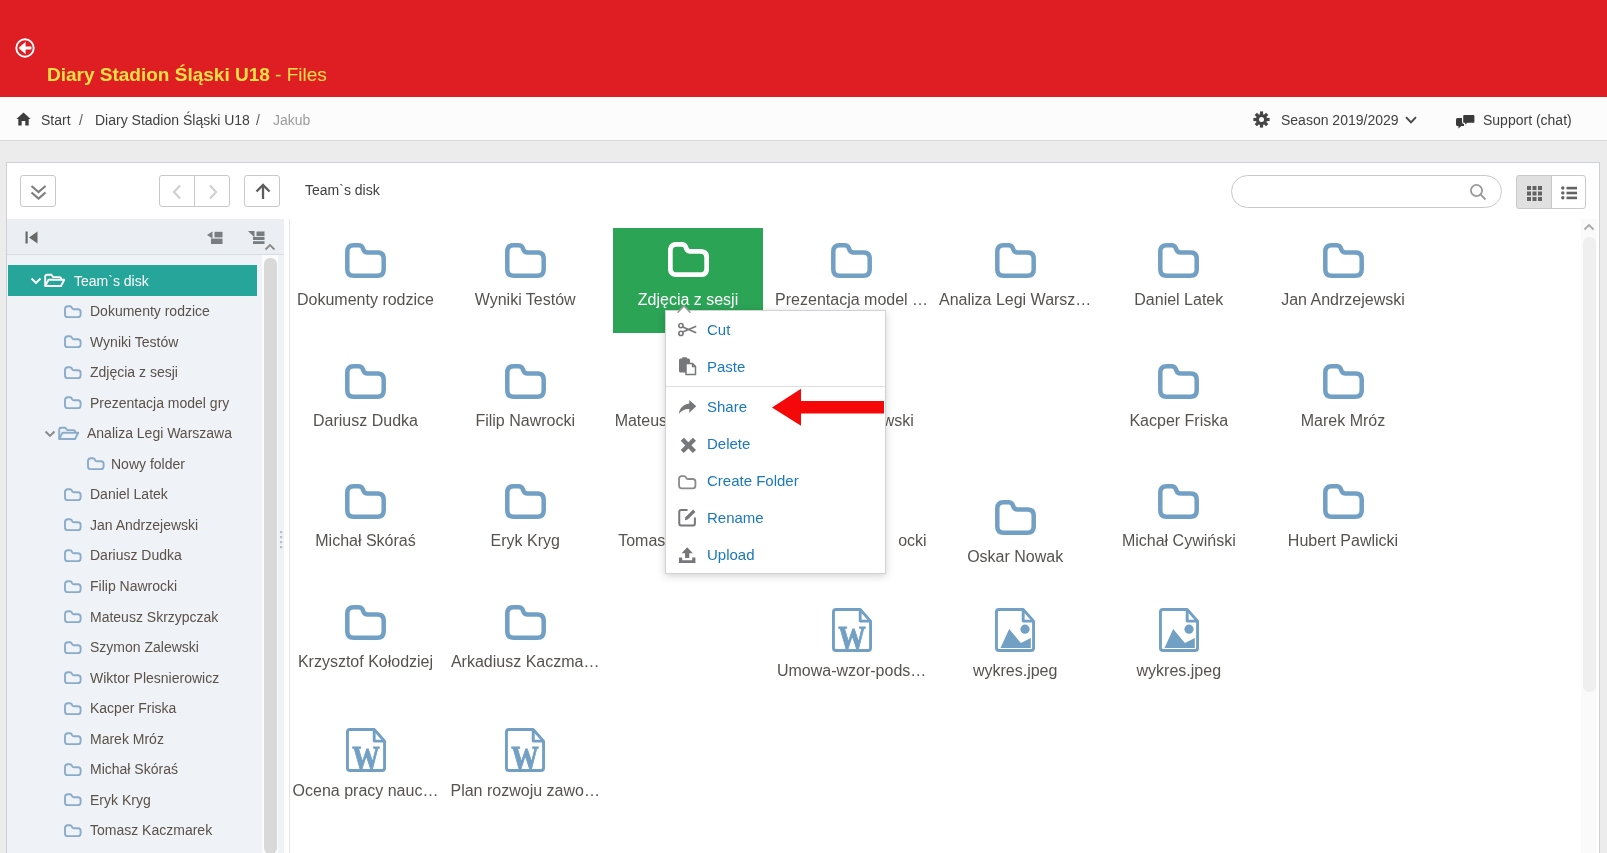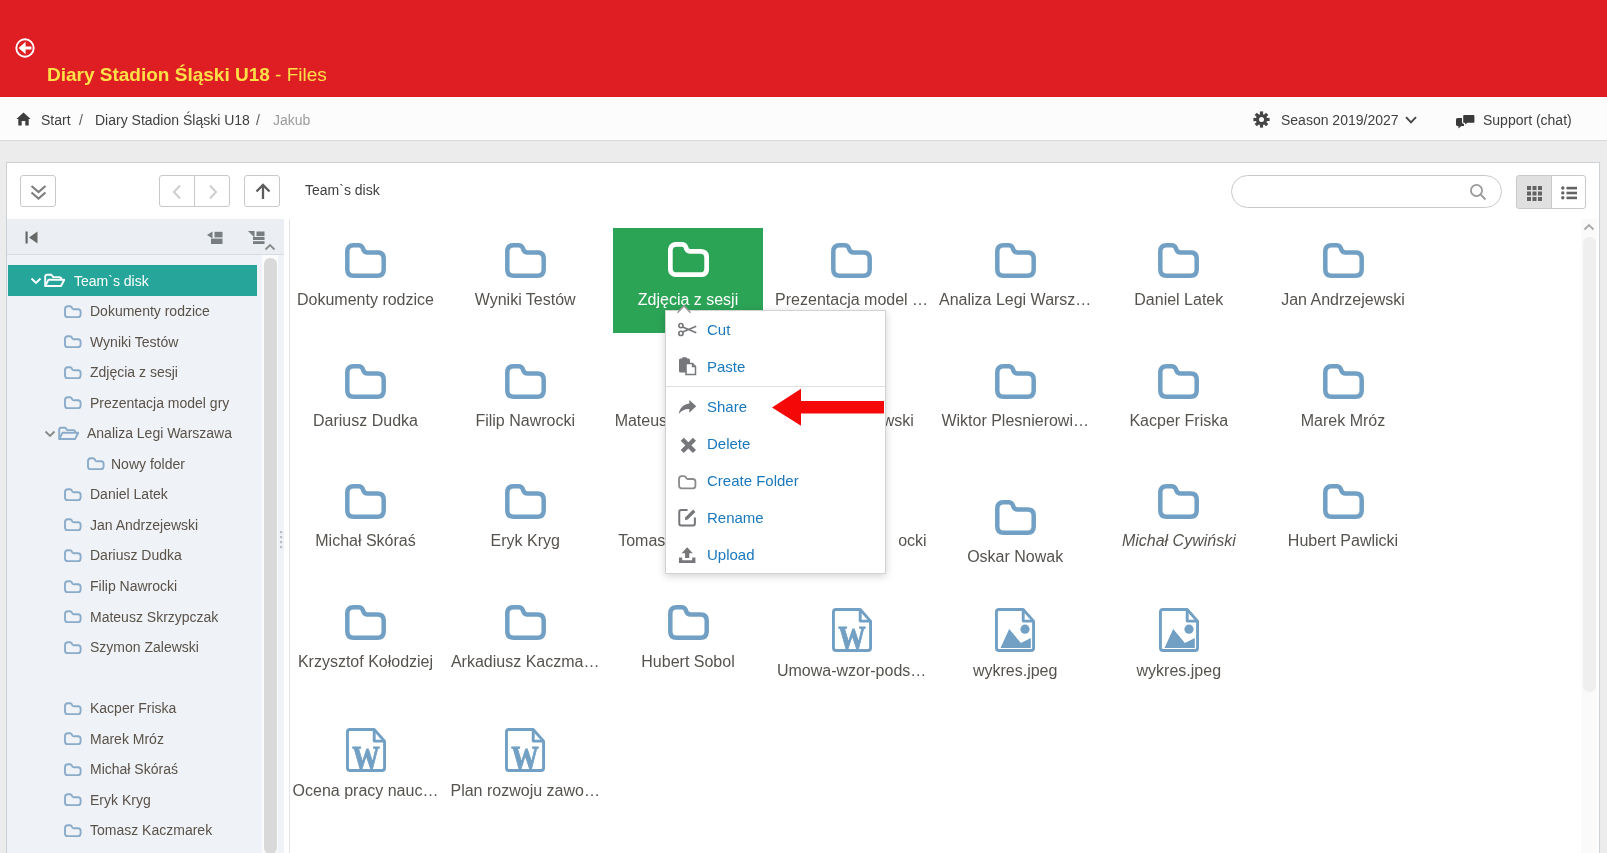--- a/index.html
+++ b/index.html
@@ -56,21 +56,21 @@
         </g>
 <g transform="rotate(45 8.5 8.5)">
           <rect x="6.9" y="0.4" width="3.2" height="3.4"></rect>
           <rect x="6.9" y="13.2" width="3.2" height="3.4"></rect>
           <rect x="0.4" y="6.9" width="3.4" height="3.2"></rect>
           <rect x="13.2" y="6.9" width="3.4" height="3.2"></rect>
         </g>
 <circle cx="8.5" cy="8.5" r="2.5" fill="#fcfcfc"></circle>
       </g>
     </svg>
-<div class="abs" style="left:1281px; top:15px;">Season 2019/2027</div>
+<div class="abs" style="left:1281px; top:15px;">Season 2019/2029</div>
 <svg class="abs" style="left:1405px; top:19px;" width="12" height="8" viewBox="0 0 12 8">
       <path d="M1 1.2 L6 6.4 L11 1.2" fill="none" stroke="#454545" stroke-width="1.9"></path>
     </svg>
 <svg class="abs" style="left:1455px; top:17px;" width="21" height="18" viewBox="0 0 21 18">
       <path d="M1 5.6 Q1 4 2.6 4 L9.4 4 Q11 4 11 5.6 L11 10.4 Q11 12 9.4 12 L6.4 12 L3.4 14.6 L3.4 12 L2.6 12 Q1 12 1 10.4 Z" fill="#3a3a3a"></path>
 <path d="M7.6 1.9 Q7.6 0.4 9.1 0.4 L18.5 0.4 Q20 0.4 20 1.9 L20 7.9 Q20 9.4 18.5 9.4 L12.6 9.4 L9.6 12 L9.6 9.4 L9.1 9.4 Q7.6 9.4 7.6 7.9 Z" fill="#3a3a3a" stroke="#fcfcfc" stroke-width="1.2"></path>
 </svg>
 <div class="abs" style="left:1483px; top:15px;">Support (chat)</div>
 </div>
 <div id="panel" class="abs">
@@ -228,20 +228,26 @@
           <path d="M1 4.1 Q1 1.2 3.9 1.2 L5.9 1.2 Q7.3 1.2 7.8 2.3 L8.2 3.3 Q8.6 4.2 9.8 4.2 L14 4.2 Q16.6 4.2 16.6 6.8 L16.6 9.6 Q16.6 12.2 14 12.2 L3.6 12.2 Q1 12.2 1 9.6 Z" fill="none" stroke="#8aacca" stroke-width="1.9"></path>
         </svg>
 <div class="lbl" style="left:83px;">Mateusz Skrzypczak</div>
 </div>
 <div class="trow" style="top:412.6px;">
 <svg class="abs" style="left:57px; top:9px;" width="18" height="13" viewBox="0 0 18 13">
           <path d="M1 4.1 Q1 1.2 3.9 1.2 L5.9 1.2 Q7.3 1.2 7.8 2.3 L8.2 3.3 Q8.6 4.2 9.8 4.2 L14 4.2 Q16.6 4.2 16.6 6.8 L16.6 9.6 Q16.6 12.2 14 12.2 L3.6 12.2 Q1 12.2 1 9.6 Z" fill="none" stroke="#8aacca" stroke-width="1.9"></path>
         </svg>
 <div class="lbl" style="left:83px;">Szymon Zalewski</div>
 </div>
+<div class="trow" style="top:443.2px;">
+<svg class="abs" style="left:57px; top:9px;" width="18" height="13" viewBox="0 0 18 13">
+          <path d="M1 4.1 Q1 1.2 3.9 1.2 L5.9 1.2 Q7.3 1.2 7.8 2.3 L8.2 3.3 Q8.6 4.2 9.8 4.2 L14 4.2 Q16.6 4.2 16.6 6.8 L16.6 9.6 Q16.6 12.2 14 12.2 L3.6 12.2 Q1 12.2 1 9.6 Z" fill="none" stroke="#8aacca" stroke-width="1.9"></path>
+        </svg>
+<div class="lbl" style="left:83px;">Wiktor Plesnierowicz</div>
+</div>
 <div class="trow" style="top:473.7px;">
 <svg class="abs" style="left:57px; top:9px;" width="18" height="13" viewBox="0 0 18 13">
           <path d="M1 4.1 Q1 1.2 3.9 1.2 L5.9 1.2 Q7.3 1.2 7.8 2.3 L8.2 3.3 Q8.6 4.2 9.8 4.2 L14 4.2 Q16.6 4.2 16.6 6.8 L16.6 9.6 Q16.6 12.2 14 12.2 L3.6 12.2 Q1 12.2 1 9.6 Z" fill="none" stroke="#8aacca" stroke-width="1.9"></path>
         </svg>
 <div class="lbl" style="left:83px;">Kacper Friska</div>
 </div>
 <div class="trow" style="top:504.2px;">
 <svg class="abs" style="left:57px; top:9px;" width="18" height="13" viewBox="0 0 18 13">
           <path d="M1 4.1 Q1 1.2 3.9 1.2 L5.9 1.2 Q7.3 1.2 7.8 2.3 L8.2 3.3 Q8.6 4.2 9.8 4.2 L14 4.2 Q16.6 4.2 16.6 6.8 L16.6 9.6 Q16.6 12.2 14 12.2 L3.6 12.2 Q1 12.2 1 9.6 Z" fill="none" stroke="#8aacca" stroke-width="1.9"></path>
         </svg>
@@ -339,26 +345,20 @@
         <path d="M2.3 8.6 Q2.3 2.3 8.6 2.3 L13.4 2.3 Q16.6 2.3 17.6 4.7 L18.6 7.2 Q19.5 9.4 22.4 9.4 L32.6 9.4 Q38.7 9.4 38.7 15.5 L38.7 26.4 Q38.7 32.7 32.4 32.7 L8.6 32.7 Q2.3 32.7 2.3 26.4 Z" fill="none" stroke="#72a0c4" stroke-width="4.5"></path>
       </svg>
 <div class="tlbl">Mateusz Skrzypczak</div>
 </div>
 <div class="tile" style="left:769.6px; top:185.5px;">
 <svg class="abs" style="left:54.5px; top:15px;" width="41" height="35" viewBox="0 0 41 35">
         <path d="M2.3 8.6 Q2.3 2.3 8.6 2.3 L13.4 2.3 Q16.6 2.3 17.6 4.7 L18.6 7.2 Q19.5 9.4 22.4 9.4 L32.6 9.4 Q38.7 9.4 38.7 15.5 L38.7 26.4 Q38.7 32.7 32.4 32.7 L8.6 32.7 Q2.3 32.7 2.3 26.4 Z" fill="none" stroke="#72a0c4" stroke-width="4.5"></path>
       </svg>
 <div class="tlbl">Szymon Zalewski</div>
 </div>
-<div class="tile" style="left:933.2px; top:185.5px;">
-<svg class="abs" style="left:54.5px; top:15px;" width="41" height="35" viewBox="0 0 41 35">
-        <path d="M2.3 8.6 Q2.3 2.3 8.6 2.3 L13.4 2.3 Q16.6 2.3 17.6 4.7 L18.6 7.2 Q19.5 9.4 22.4 9.4 L32.6 9.4 Q38.7 9.4 38.7 15.5 L38.7 26.4 Q38.7 32.7 32.4 32.7 L8.6 32.7 Q2.3 32.7 2.3 26.4 Z" fill="none" stroke="#72a0c4" stroke-width="4.5"></path>
-      </svg>
-<div class="tlbl">Wiktor Plesnierowi…</div>
-</div>
 <div class="tile" style="left:1096.8px; top:185.5px;">
 <svg class="abs" style="left:54.5px; top:15px;" width="41" height="35" viewBox="0 0 41 35">
         <path d="M2.3 8.6 Q2.3 2.3 8.6 2.3 L13.4 2.3 Q16.6 2.3 17.6 4.7 L18.6 7.2 Q19.5 9.4 22.4 9.4 L32.6 9.4 Q38.7 9.4 38.7 15.5 L38.7 26.4 Q38.7 32.7 32.4 32.7 L8.6 32.7 Q2.3 32.7 2.3 26.4 Z" fill="none" stroke="#72a0c4" stroke-width="4.5"></path>
       </svg>
 <div class="tlbl">Kacper Friska</div>
 </div>
 <div class="tile" style="left:1261.0px; top:185.5px;">
 <svg class="abs" style="left:54.5px; top:15px;" width="41" height="35" viewBox="0 0 41 35">
         <path d="M2.3 8.6 Q2.3 2.3 8.6 2.3 L13.4 2.3 Q16.6 2.3 17.6 4.7 L18.6 7.2 Q19.5 9.4 22.4 9.4 L32.6 9.4 Q38.7 9.4 38.7 15.5 L38.7 26.4 Q38.7 32.7 32.4 32.7 L8.6 32.7 Q2.3 32.7 2.3 26.4 Z" fill="none" stroke="#72a0c4" stroke-width="4.5"></path>
       </svg>
@@ -387,21 +387,21 @@
         <path d="M2.3 8.6 Q2.3 2.3 8.6 2.3 L13.4 2.3 Q16.6 2.3 17.6 4.7 L18.6 7.2 Q19.5 9.4 22.4 9.4 L32.6 9.4 Q38.7 9.4 38.7 15.5 L38.7 26.4 Q38.7 32.7 32.4 32.7 L8.6 32.7 Q2.3 32.7 2.3 26.4 Z" fill="none" stroke="#72a0c4" stroke-width="4.5"></path>
       </svg>
 <div class="tlbl" style="left:114px; right:auto; width:36px; text-align:right;">ocki</div>
 </div>
 <div class="tile" style="left:933.2px; top:322px;">
 <svg class="abs" style="left:54.5px; top:15px;" width="41" height="35" viewBox="0 0 41 35">
         <path d="M2.3 8.6 Q2.3 2.3 8.6 2.3 L13.4 2.3 Q16.6 2.3 17.6 4.7 L18.6 7.2 Q19.5 9.4 22.4 9.4 L32.6 9.4 Q38.7 9.4 38.7 15.5 L38.7 26.4 Q38.7 32.7 32.4 32.7 L8.6 32.7 Q2.3 32.7 2.3 26.4 Z" fill="none" stroke="#72a0c4" stroke-width="4.5"></path>
       </svg>
 <div class="tlbl">Oskar Nowak</div>
 </div>
-<div class="tile" style="left:1096.8px; top:306.0px;font-style:italic;">
+<div class="tile" style="left:1096.8px; top:306.0px;">
 <svg class="abs" style="left:54.5px; top:15px;" width="41" height="35" viewBox="0 0 41 35">
         <path d="M2.3 8.6 Q2.3 2.3 8.6 2.3 L13.4 2.3 Q16.6 2.3 17.6 4.7 L18.6 7.2 Q19.5 9.4 22.4 9.4 L32.6 9.4 Q38.7 9.4 38.7 15.5 L38.7 26.4 Q38.7 32.7 32.4 32.7 L8.6 32.7 Q2.3 32.7 2.3 26.4 Z" fill="none" stroke="#72a0c4" stroke-width="4.5"></path>
       </svg>
 <div class="tlbl">Michał Cywiński</div>
 </div>
 <div class="tile" style="left:1261.0px; top:306.0px;">
 <svg class="abs" style="left:54.5px; top:15px;" width="41" height="35" viewBox="0 0 41 35">
         <path d="M2.3 8.6 Q2.3 2.3 8.6 2.3 L13.4 2.3 Q16.6 2.3 17.6 4.7 L18.6 7.2 Q19.5 9.4 22.4 9.4 L32.6 9.4 Q38.7 9.4 38.7 15.5 L38.7 26.4 Q38.7 32.7 32.4 32.7 L8.6 32.7 Q2.3 32.7 2.3 26.4 Z" fill="none" stroke="#72a0c4" stroke-width="4.5"></path>
       </svg>
 <div class="tlbl">Hubert Pawlicki</div>
@@ -410,26 +410,20 @@
 <svg class="abs" style="left:54.5px; top:15px;" width="41" height="35" viewBox="0 0 41 35">
         <path d="M2.3 8.6 Q2.3 2.3 8.6 2.3 L13.4 2.3 Q16.6 2.3 17.6 4.7 L18.6 7.2 Q19.5 9.4 22.4 9.4 L32.6 9.4 Q38.7 9.4 38.7 15.5 L38.7 26.4 Q38.7 32.7 32.4 32.7 L8.6 32.7 Q2.3 32.7 2.3 26.4 Z" fill="none" stroke="#72a0c4" stroke-width="4.5"></path>
       </svg>
 <div class="tlbl">Arkadiusz Kaczma…</div>
 </div>
 <div class="tile" style="left:283.5px; top:426.5px;">
 <svg class="abs" style="left:54.5px; top:15px;" width="41" height="35" viewBox="0 0 41 35">
         <path d="M2.3 8.6 Q2.3 2.3 8.6 2.3 L13.4 2.3 Q16.6 2.3 17.6 4.7 L18.6 7.2 Q19.5 9.4 22.4 9.4 L32.6 9.4 Q38.7 9.4 38.7 15.5 L38.7 26.4 Q38.7 32.7 32.4 32.7 L8.6 32.7 Q2.3 32.7 2.3 26.4 Z" fill="none" stroke="#72a0c4" stroke-width="4.5"></path>
       </svg>
 <div class="tlbl">Krzysztof Kołodziej</div>
-</div>
-<div class="tile" style="left:606.0px; top:426.5px;">
-<svg class="abs" style="left:54.5px; top:15px;" width="41" height="35" viewBox="0 0 41 35">
-        <path d="M2.3 8.6 Q2.3 2.3 8.6 2.3 L13.4 2.3 Q16.6 2.3 17.6 4.7 L18.6 7.2 Q19.5 9.4 22.4 9.4 L32.6 9.4 Q38.7 9.4 38.7 15.5 L38.7 26.4 Q38.7 32.7 32.4 32.7 L8.6 32.7 Q2.3 32.7 2.3 26.4 Z" fill="none" stroke="#72a0c4" stroke-width="4.5"></path>
-      </svg>
-<div class="tlbl">Hubert Sobol</div>
 </div>
 <div class="tile file" style="left:769.6px; top:426.5px;">
 <svg class="abs" style="left:55px; top:18px;" width="40" height="44" viewBox="0 0 40 44">
         <path d="M28.2 1.45 L4 1.45 Q1.45 1.45 1.45 4 L1.45 40 Q1.45 42.55 4 42.55 L36 42.55 Q38.55 42.55 38.55 40 L38.55 13.1 Z" fill="none" stroke="#72a0c4" stroke-width="2.9" stroke-linejoin="round"></path>
         <path d="M28.2 1.45 L28.2 13.1 L38.55 13.1" fill="none" stroke="#72a0c4" stroke-width="2.9" stroke-linejoin="round"></path>
         <text x="20" y="40.6" font-family="Liberation Serif" font-size="34" font-weight="bold" fill="#72a0c4" text-anchor="middle" textLength="27.5" lengthAdjust="spacingAndGlyphs" stroke="#72a0c4" stroke-width="0.9">W</text>
       </svg>
 <div class="tlbl">Umowa-wzor-pods…</div>
 </div>
 <div class="tile file" style="left:933.2px; top:426.5px;">

